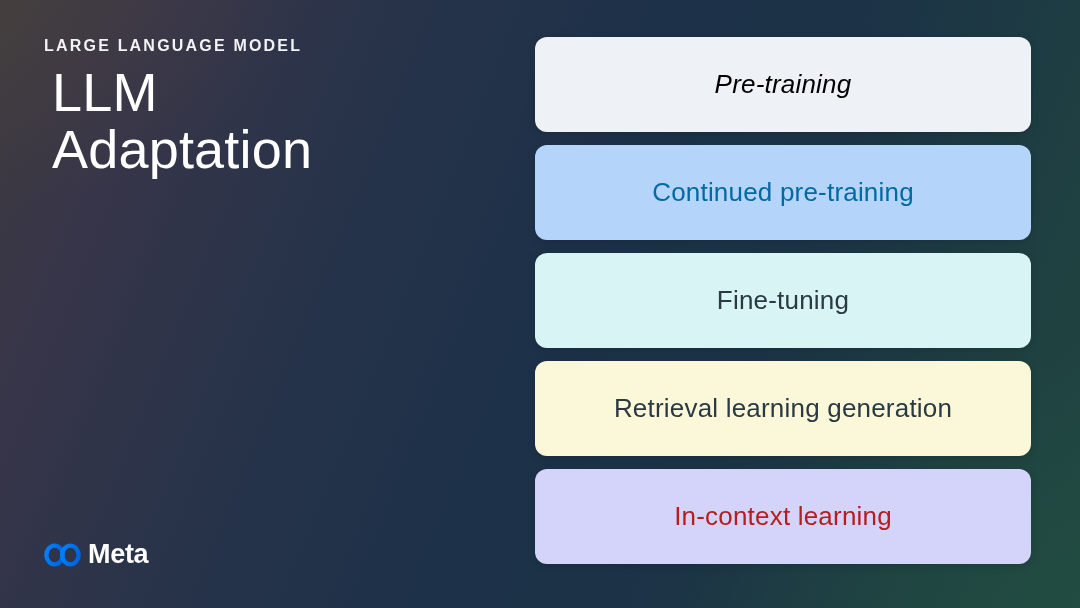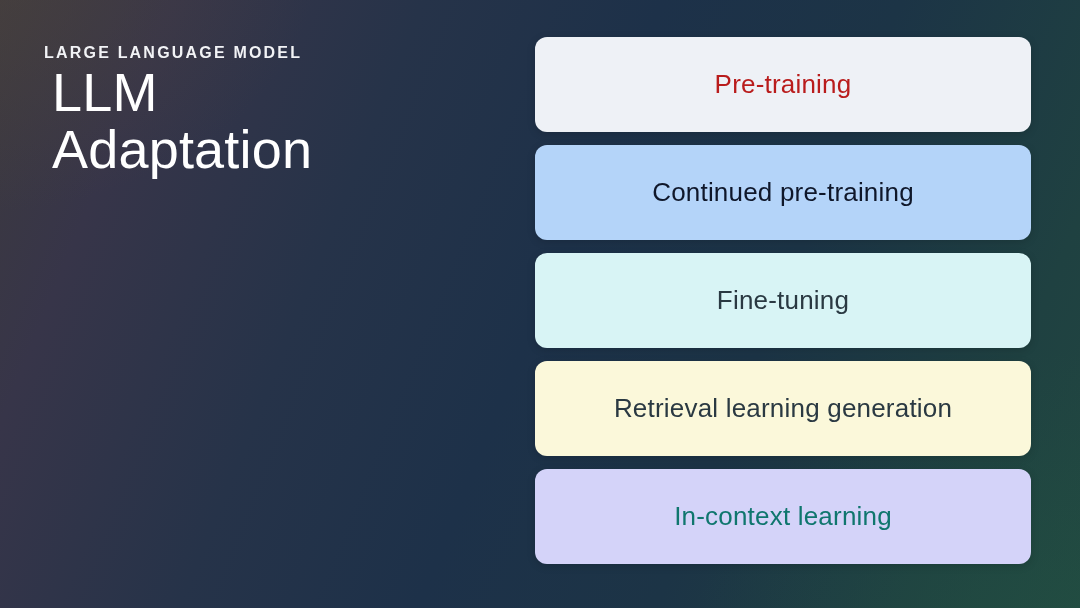--- a/index.html
+++ b/index.html
@@ -15,21 +15,21 @@
     font-family: "Liberation Sans", "DejaVu Sans", sans-serif;
     background:
       radial-gradient(600px 420px at -4% -6%, rgba(78,68,62,0.55), rgba(78,68,62,0) 60%),
       radial-gradient(700px 500px at 104% 108%, rgba(34,84,66,0.55), rgba(34,84,66,0) 62%),
       linear-gradient(112deg, #3d3a3e 0%, #373549 13%, #263349 32%, #1d3149 50%, #1c3446 68%, #1f4141 88%, #214641 100%);
   }
 
   .eyebrow {
     position: absolute;
     left: 44px;
-    top: 44px;
+    top: 37px;
     color: #f2f3f6;
     font-size: 16px;
     font-weight: 600;
     letter-spacing: 2.2px;
   }
 
   .title {
     position: absolute;
     left: 52px;
     top: 64px;
@@ -82,31 +82,47 @@
 <div class="slide">
 
   <div class="eyebrow">LARGE LANGUAGE MODEL</div>
 
   <div class="title">
     <span>LLM</span><br>
     <span>Adaptation</span>
   </div>
 
   <div class="card-stack">
-    <div class="card" style="background: rgb(238, 241, 246); color: #b91c1c;">
+    <div class="card" style="background: rgb(238, 241, 246); color: #000000; font-style: italic;">
       <span>Pre-training</span>
     </div>
-    <div class="card" style="background: rgb(180, 212, 249); color: #0f172a;">
+    <div class="card" style="background: rgb(180, 212, 249); color: #0369a1;">
       <span>Continued pre-training</span>
     </div>
     <div class="card" style="background: rgb(216, 244, 245); color: rgb(42, 57, 66); text-align: right;">
       <span>Fine-tuning</span>
     </div>
     <div class="card" style="background: rgb(251, 248, 218); color: rgb(42, 57, 66);">
       <span>Retrieval learning generation</span>
     </div>
-    <div class="card" style="background: rgb(212, 211, 249); color: #0f766e; border-radius: 12px;">
+    <div class="card" style="background: rgb(212, 211, 249); color: #b91c1c; border-radius: 12px;">
       <span>In-context learning</span>
     </div>
   </div>
 
+  <div class="logo-row">
+    <span style="display:inline-flex;">
+      <svg width="37" height="24" viewBox="0 0 37 24" aria-hidden="true">
+        <defs>
+          <linearGradient id="metaGrad" x1="0" y1="0" x2="1" y2="0.35">
+            <stop offset="0" stop-color="#0082fb"></stop>
+            <stop offset="0.55" stop-color="#0072ef"></stop>
+            <stop offset="1" stop-color="#0064e0"></stop>
+          </linearGradient>
+        </defs>
+        <ellipse cx="10.6" cy="12" rx="8.2" ry="9.4" fill="none" stroke="url(#metaGrad)" stroke-width="4.4"></ellipse>
+        <ellipse cx="26.4" cy="12" rx="8.2" ry="9.4" fill="none" stroke="url(#metaGrad)" stroke-width="4.4"></ellipse>
+      </svg>
+    </span>
+    <span class="wordmark">Meta</span>
+  </div>
 
 </div>
 
 </body></html>

